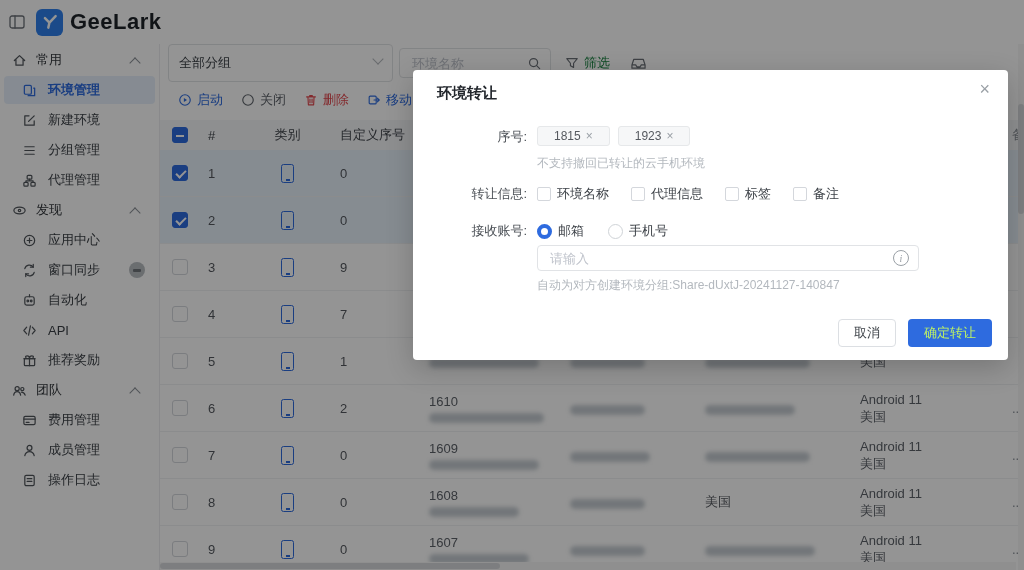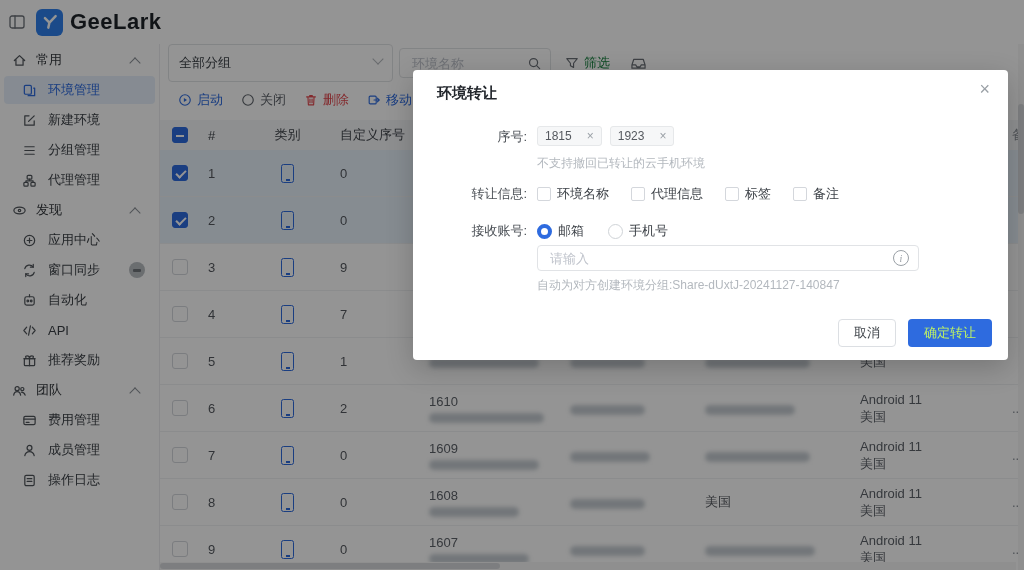--- a/index.html
+++ b/index.html
@@ -15,21 +15,21 @@
   .logo-text{font-size:22px;font-weight:bold;color:#1e2329;letter-spacing:.5px;}
 
   
   .sidebar{position:absolute;left:0;top:44px;bottom:0;width:159px;background:#fff;border-right:1px solid #ededf0;}
   .side-item{position:relative;height:28px;margin:2px 4px 2px 4px;display:flex;align-items:center;border-radius:4px;color:#3a3f45;font-size:13px;}
   .side-item .ic{width:15px;height:15px;display:flex;align-items:center;justify-content:center;flex:0 0 15px;}
   .side-item.group{padding-left:8px;color:#33373c;}
   .side-item.group .lbl{margin-left:9px;}
   .side-item.child{padding-left:18px;}
   .side-item.child .lbl{margin-left:11px;}
-  .side-item.active{background:#e7f0fb;color:var(--accent);}
+  .side-item.active{background:#e7f0fb;color:var(--accent);font-weight:bold;}
   .side-item .chev{position:absolute;right:16px;width:7px;height:7px;border-right:1.5px solid #8a9097;border-bottom:1.5px solid #8a9097;transform:rotate(-135deg);top:13px;}
   .si{stroke:#50555b;fill:none;stroke-width:1.3;stroke-linecap:round;stroke-linejoin:round;}
   .side-item.active .si{stroke:var(--accent);}
   .sync-badge{position:absolute;right:10px;top:6px;width:16px;height:16px;border-radius:50%;background:#b9bdc2;display:flex;align-items:center;justify-content:center;}
   .sync-badge i{display:block;width:8px;height:3px;background:#70757b;border-radius:1px;}
 
   
   .main{position:absolute;left:160px;top:44px;right:0;bottom:0;background:#fff;}
   .toolbar1{position:absolute;left:0;top:3px;right:0;height:32px;display:flex;align-items:center;}
   .select-box{margin-left:8px;width:225px;height:38px;border:1px solid #e1e3e6;border-radius:4px;display:flex;align-items:center;padding:0 10px;box-sizing:border-box;font-size:13px;color:#3a3f45;position:relative;background:#fff;}
@@ -81,21 +81,21 @@
   .hscroll{position:absolute;left:0;right:8px;bottom:0;height:8px;background:#f6f6f6;}
   .hscroll .thumb{position:absolute;left:0;top:1px;height:6px;width:340px;border-radius:3px;background:#d8dadd;}
 
   
   .overlay{position:absolute;inset:0;background:rgba(0,0,0,0.42);z-index:40;}
   .modal{position:absolute;left:413px;top:70px;width:595px;height:290px;background:#fff;border-radius:4px;box-shadow:0 8px 28px rgba(0,0,0,.2);z-index:50;font-size:13px;color:#3a3f45;}
   .modal-title{position:absolute;left:24px;top:14px;font-size:15px;font-weight:bold;color:#23272d;}
   .modal-close{position:absolute;right:18px;top:10px;font-size:18px;color:#9aa0a6;line-height:18px;cursor:default;}
   .m-row{position:absolute;left:24px;right:24px;display:flex;align-items:flex-end;}
   .m-label{flex:0 0 90px;text-align:right;padding-right:10px;color:#4a4f55;}
-  .tag{display:inline-flex;align-items:center;background:#f6f7f8;border:1px solid #e6e8ea;border-radius:3px;padding:2px 7px;font-size:12px;color:#55595f;margin-right:8px;gap:15px;}
+  .tag{display:inline-flex;align-items:center;background:#f6f7f8;border:1px solid #e6e8ea;border-radius:3px;padding:2px 16px;font-size:12px;color:#55595f;margin-right:8px;gap:5px;}
   .tag .tag-x{color:#9aa0a6;font-size:12px;}
   .m-hint{position:absolute;left:124px;font-size:12px;color:#b3b8be;}
   .ck{display:inline-flex;align-items:center;gap:6px;margin-right:22px;color:#3a3f45;}
   .ck .box{width:14px;height:14px;border:1px solid #d4d7dc;border-radius:2px;background:#fff;box-sizing:border-box;}
   .rd{display:inline-flex;align-items:center;gap:6px;margin-right:24px;color:#3a3f45;}
   .rd .dot{width:15px;height:15px;border-radius:50%;border:1px solid #cfd3d7;background:#fff;box-sizing:border-box;}
   .rd.checked .dot{border:4.5px solid var(--accent);}
   .m-input{position:absolute;left:124px;top:175px;width:382px;height:26px;border:1px solid #e1e3e6;border-radius:4px;display:flex;align-items:center;box-sizing:border-box;}
   .m-input input{border:0;outline:none;flex:1;margin-left:10px;font-size:13px;font-family:inherit;color:#3a3f45;background:transparent;}
   .m-input input::placeholder{color:#c0c4cc;}

